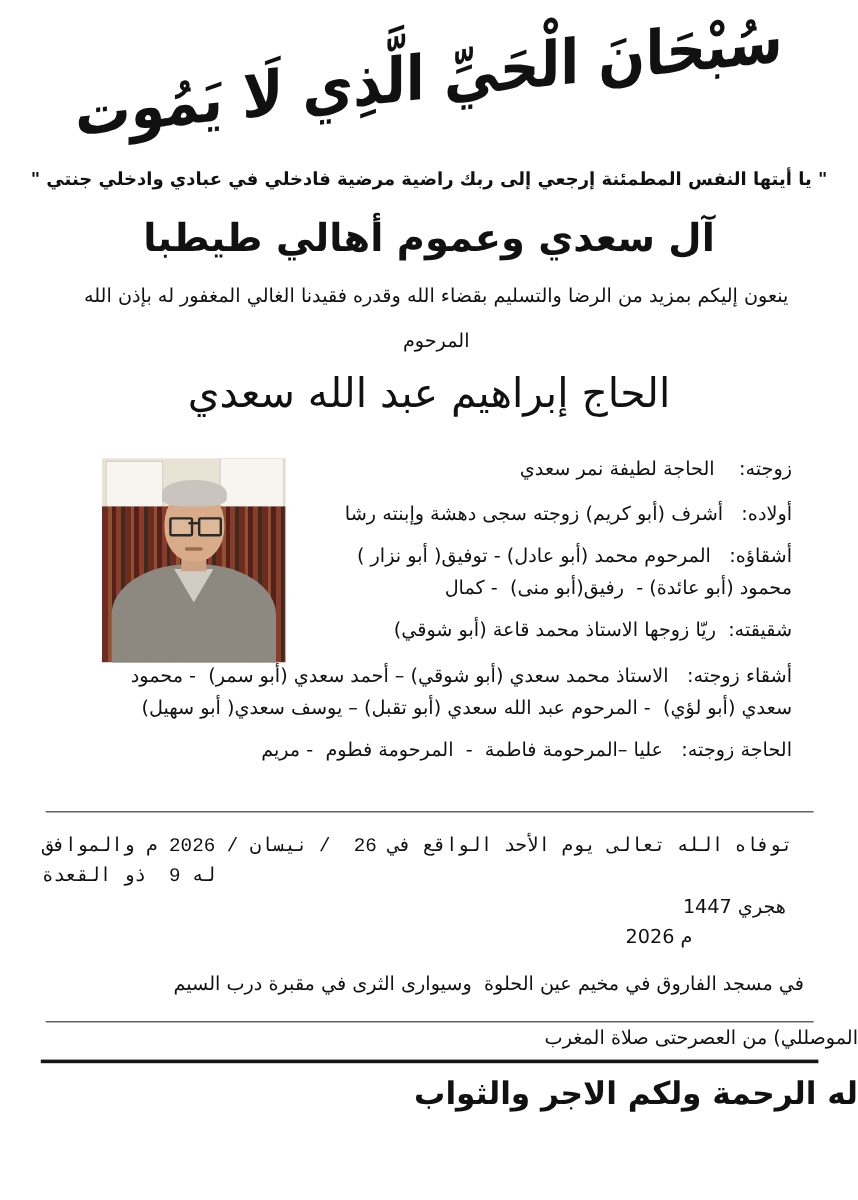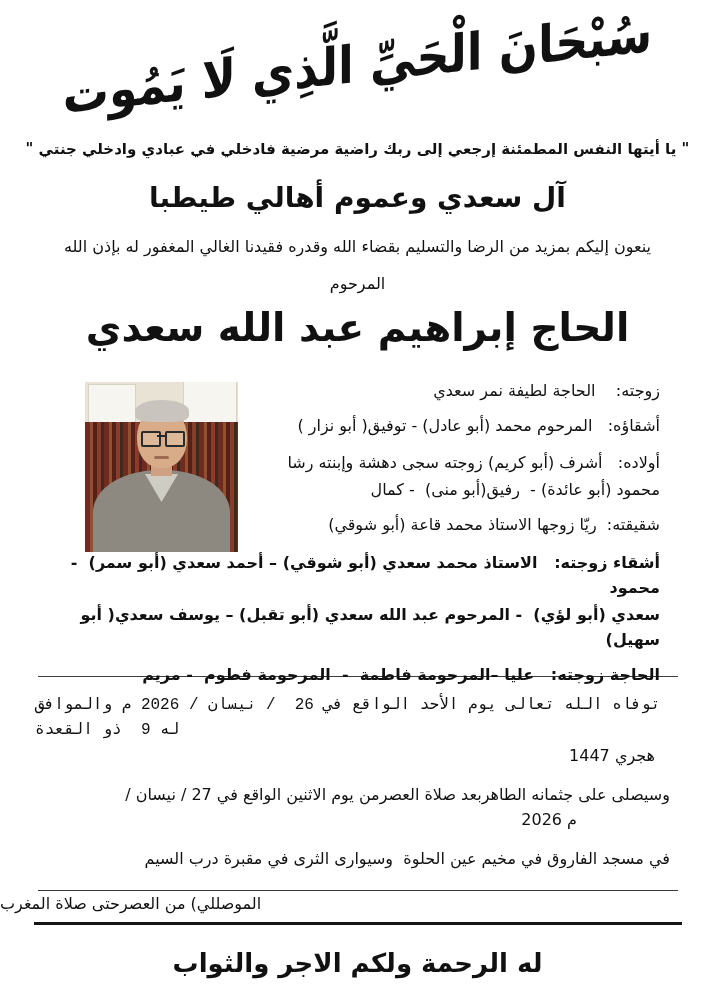--- a/index.html
+++ b/index.html
@@ -7,41 +7,41 @@
     position:relative;
     width:715px;height:1000px;
     margin:0 auto;
     background:#ffffff;
     color:#111;
     font-family:"DejaVu Sans", sans-serif;
     overflow:hidden;
     direction:rtl;
   }
   .center{text-align:center;margin-top:12px;}
-  .line{white-space:pre-wrap; line-height:25px; font-size:16px;}
+  .line{white-space:pre-wrap; line-height:25px; font-size:16px;padding-left:12px;}
 
   
   .calligraphy{
     height:112px; margin-top:8px;
     display:flex; align-items:center; justify-content:center;
     font-size:46px; font-weight:bold;
     transform:skewY(-6deg) scaleY(1.12);
     letter-spacing:0;
   }
 
   .verse{margin-top:16px; font-size:15px; font-weight:bold; line-height:26px; white-space:pre-wrap;}
-  .family-title{margin-top:12px; font-size:28px; font-weight:bold; line-height:48px;}
+  .family-title{margin-top:12px; font-size:32px; font-weight:bold; line-height:48px;}
   .announce1{margin-top:12px;}
   .announce2{}
-  .deceased-name{margin-top:6px; font-size:39px; font-weight:bold; line-height:52px;}
+  .deceased-name{margin-top:6px; font-size:34px; font-weight:normal; line-height:52px;}
 
   
   .details{position:relative; margin-top:24px; height:270px;}
   .detail-line{padding-right:55px; padding-left:265px; text-align:right;}
-  .detail-line.full{padding-left:32px;font-weight:bold;}
+  .detail-line.full{padding-left:32px;}
   .mt14{margin-top:14px}.mt13{margin-top:13px}.mt12{margin-top:12px}
   .mt10{margin-top:10px}.mt2{margin-top:2px}
 
   
   .photo{position:absolute; left:85px; top:4px; width:153px; height:170px;
          background:#e9e3d6; overflow:hidden;}
   .frame-a{position:absolute; left:4px; top:3px; width:46px; height:40px;
            background:#f7f5ef; box-shadow:0 0 0 1px #d8d2c4;}
   .frame-b{position:absolute; right:2px; top:0; width:52px; height:42px;
            background:#f7f5ef; box-shadow:0 0 0 1px #d8d2c4;}
@@ -69,22 +69,22 @@
   .sep1{margin-top:28px;}
   .sep2{margin-top:19px;}
   .sep-thick{border:0; border-top:3px solid #151515; width:648px; margin:6px auto 0 auto;}
 
   .death1{margin-top:16px; padding-right:45px; padding-left:35px; text-align:left;font-family:Liberation Mono, monospace;}
   .num-line{direction:ltr; text-align:right; padding-right:60px;}
   .prayer1{margin-top:14px; padding-right:45px; padding-left:35px; text-align:right;}
   .prayer2{padding-right:138px;margin-left:21px;}
   .location{margin-top:14px; padding-right:45px; text-align:right;}
   .cond1{margin-top:18px; padding-right:48px; padding-left:40px; text-align:right;}
-  .cond2{text-align:left;}
-  .footer-blessing{margin-top:16px; font-size:26px; font-weight:bold; line-height:44px;}
+  .cond2{text-align:right;}
+  .footer-blessing{margin-top:4px; font-size:26px; font-weight:bold; line-height:44px;text-align:right;}
 </style>
 </head>
 <body>
 
 <div class="page">
 
   <div class="calligraphy center">سُبْحَانَ الْحَيِّ الَّذِي لَا يَمُوت</div>
 
   <div class="verse center">" يا أيتها النفس المطمئنة إرجعي إلى ربك راضية مرضية فادخلي في عبادي وادخلي جنتي "</div>
 
@@ -106,35 +106,34 @@
       <div class="neck"></div>
       <div class="head"></div>
       <div class="hair"></div>
       <div class="lens l"></div>
       <div class="lens r"></div>
       <div class="bridge"></div>
       <div class="mouth"></div>
     </div>
 
     <div class="line detail-line mt14">زوجته:    الحاجة لطيفة نمر سعدي</div>
+    <div class="line detail-line mt12">أولاده:   أشرف (أبو كريم) زوجته سجى دهشة وإبنته رشا</div>
     <div class="line detail-line mt10">أشقاؤه:   المرحوم محمد (أبو عادل) - توفيق( أبو نزار )</div>
-    <div class="line detail-line mt12">أولاده:   أشرف (أبو كريم) زوجته سجى دهشة وإبنته رشا</div>
     <div class="line detail-line mt2">محمود (أبو عائدة) -  رفيق(أبو منى)  - كمال</div>
     <div class="line detail-line mt10">شقيقته:  ريّا زوجها الاستاذ محمد قاعة (أبو شوقي)</div>
     <div class="line detail-line full mt13">أشقاء زوجته:   الاستاذ محمد سعدي (أبو شوقي) – أحمد سعدي (أبو سمر)  - محمود</div>
     <div class="line detail-line full mt2">سعدي (أبو لؤي)  - المرحوم عبد الله سعدي (أبو تقبل) – يوسف سعدي( أبو سهيل)</div>
     <div class="line detail-line full mt10">الحاجة زوجته:   عليا –المرحومة فاطمة  -  المرحومة فطوم  - مريم</div>
   </div>
 
   <hr class="sep sep1">
 
   <div class="line death1">توفاه الله تعالى يوم الأحد الواقع في 26  / نيسان / 2026 م والموافق له 9  ذو القعدة</div>
   <div class="line num-line" dir="ltr">1447 هجري</div>
 
-  <div class="line prayer1">وسيصلى على جثمانه الطاهربعد صلاة العصرمن يوم الاثنين الواقع في 27 / نيسان /</div>
   <div class="line num-line prayer2" dir="ltr">2026 م</div>
 
   <div class="line location">في مسجد الفاروق في مخيم عين الحلوة  وسيوارى الثرى في مقبرة درب السيم</div>
 
   <hr class="sep sep2">
 
   <div class="line cond2">الموصللي) من العصرحتى صلاة المغرب</div>
 
   <hr class="sep-thick">
 

